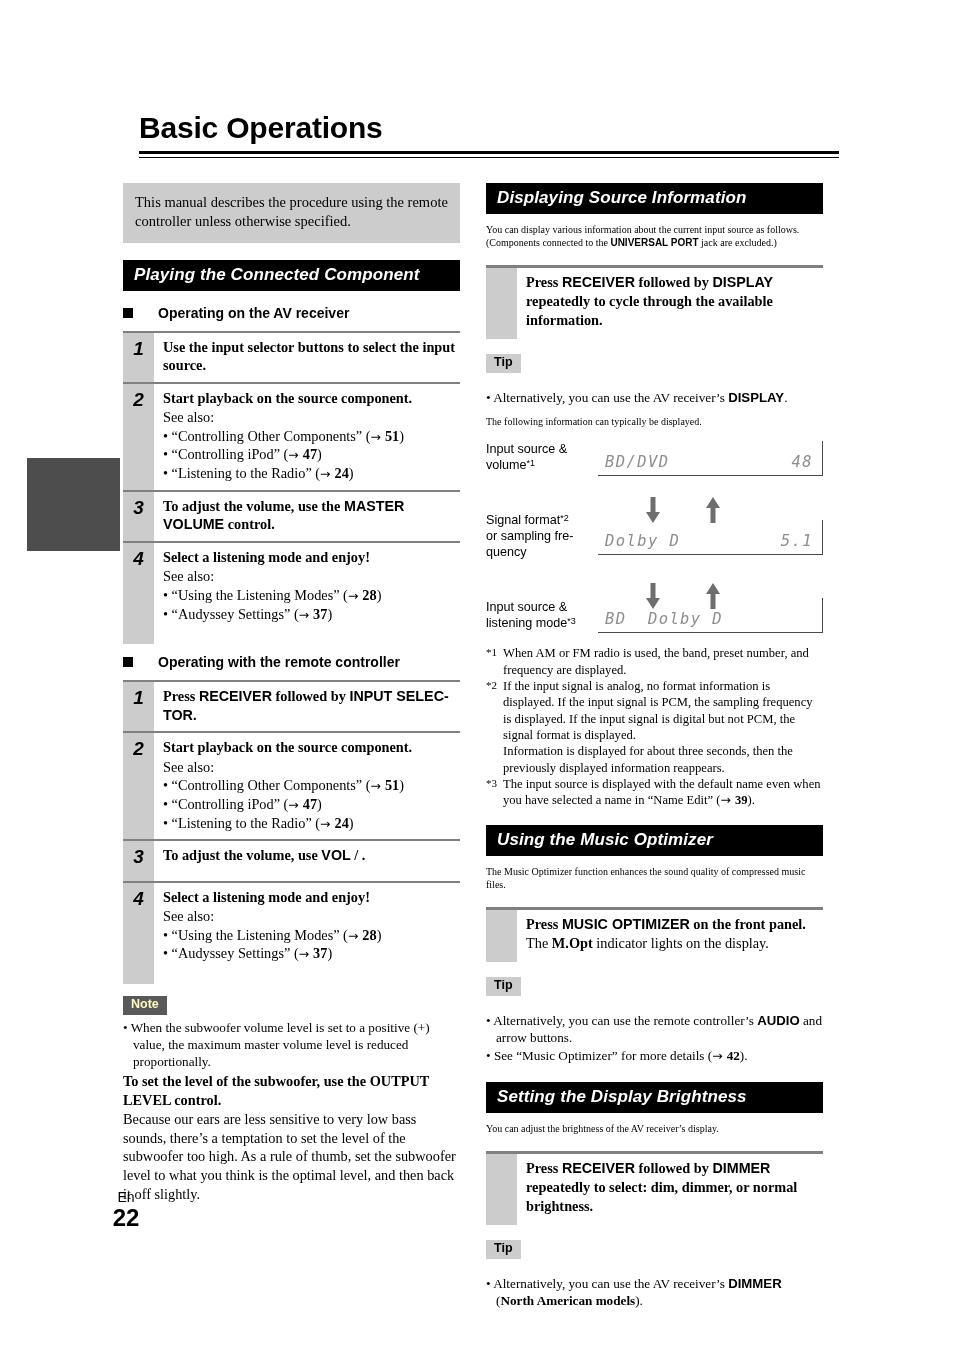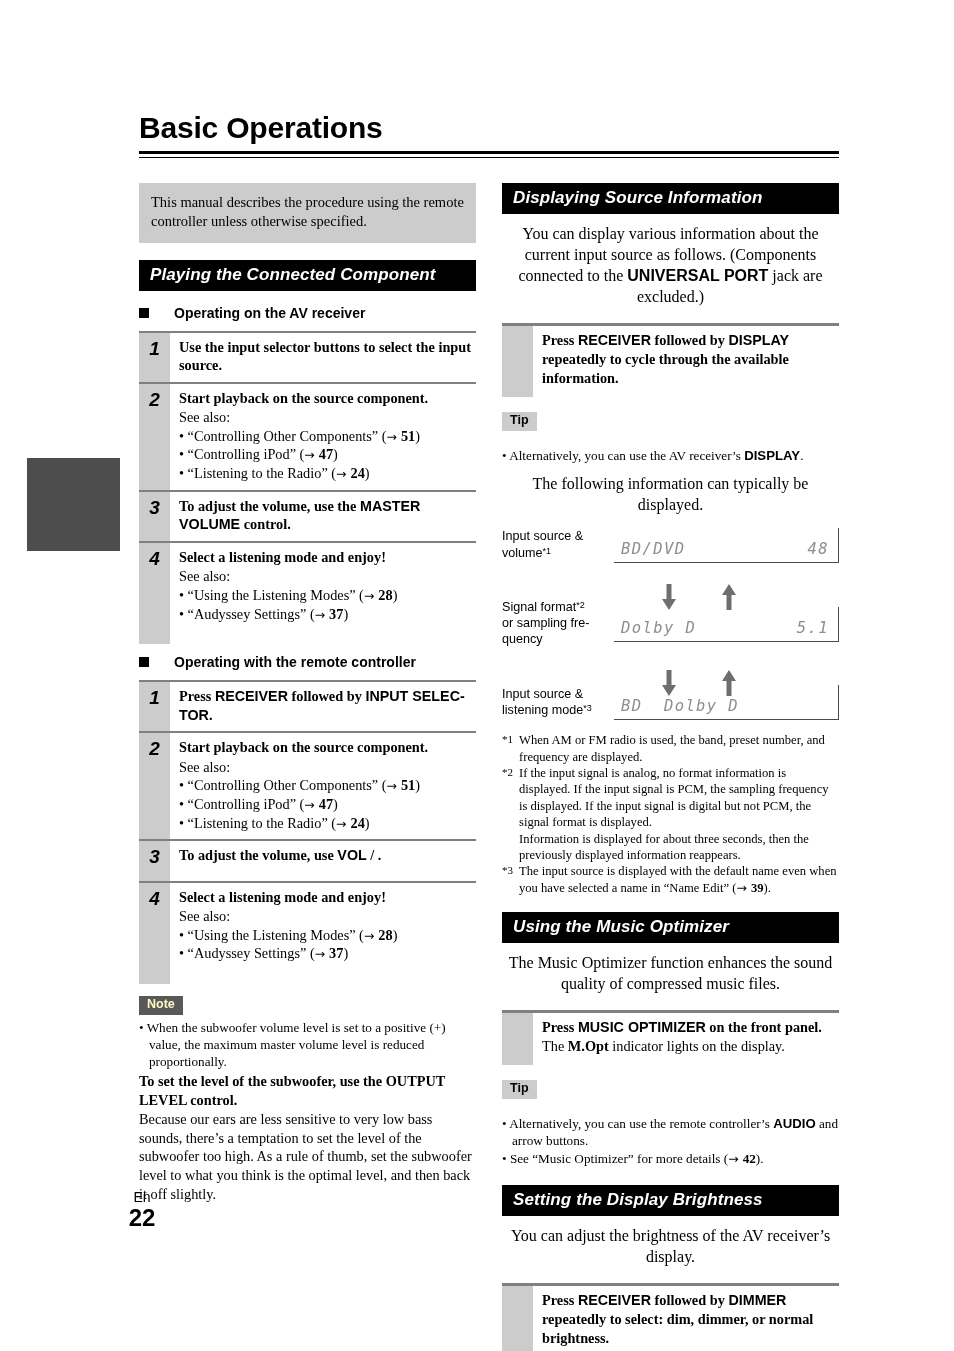--- a/index.html
+++ b/index.html
@@ -22,24 +22,25 @@
     left: 27px;
     top: 458px;
     width: 93px;
     height: 93px;
     background: #4d4d4d;
   }
 
   
   .page {
     position: absolute;
-    left: 139px;
+    left: 123px;
     top: 0;
     width: 700px;
     height: 1351px;
+    padding-left: 16px;
   }
 
   
   .page-title {
     font-family: "Liberation Sans", "DejaVu Sans", sans-serif;
     font-weight: bold;
     font-size: 30px;
     letter-spacing: -0.2px;
     line-height: 1.05;
     margin: 0;
@@ -201,24 +202,23 @@
   .label-note {
     background: #595959;
     color: #fef9c3;
   }
   .label-tip {
     background: #cccccc;
     color: #000000;
   }
 
   .para {
-    font-size: 16px;
+    font-size: 10px;
     line-height: 1.32;
     margin: 9px 0 0 0;
-    text-align: center;
   }
 
   .bullets {
     margin: 16px 0 0 0;
     padding: 0;
     list-style: none;
     font-size: 13.2px;
     line-height: 1.3;
   }
   .bullets li {

